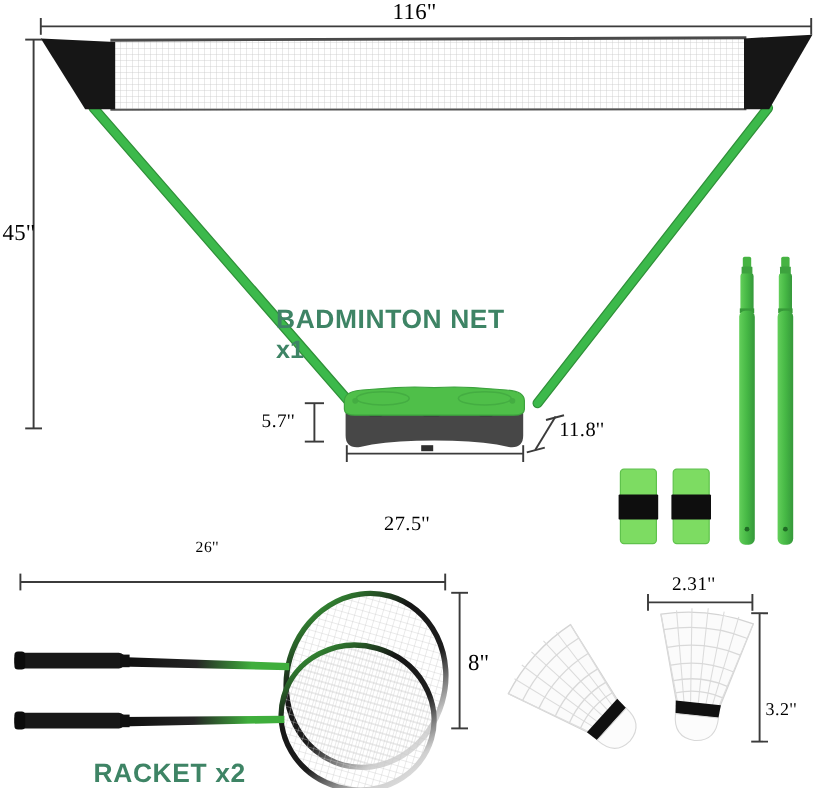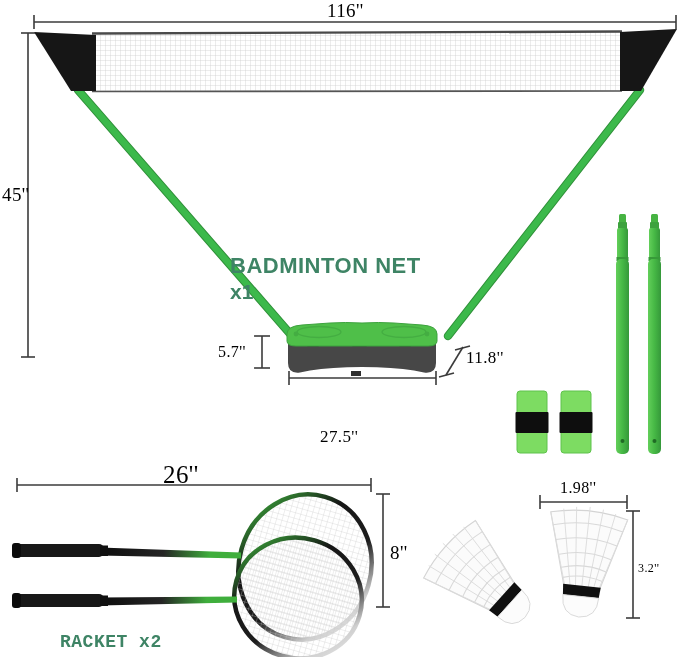--- a/index.html
+++ b/index.html
@@ -186,20 +186,20 @@
   <span class="dim" style="left:327px;top:1px;font-size:19px;">116''</span>
   <span class="dim" style="left:2px;top:185px;font-size:19px;">45''</span>
 
   <span class="title ctr" style="left:230px;top:254px;width:264px;font-size:22px;letter-spacing:.5px;">BADMINTON NET</span>
   <span class="title ctr" style="left:230px;top:280px;width:264px;font-size:21px;">x1</span>
 
   <span class="dim" style="left:218px;top:343px;width:40px;text-align:left;font-size:16px;">5.7''</span>
   <span class="dim ctr" style="left:320px;top:385px;width:85px;font-size:17px;margin-top:43px;">27.5''</span>
   <span class="dim" style="left:466px;top:349px;font-size:17px;text-align:right;">11.8''</span>
 
-  <span class="dim" style="left:163px;top:461px;font-size:25px;">26''</span>
+  <span class="dim" style="left:163px;top:449px;font-size:13px;">26''</span>
   <span class="dim" style="left:390px;top:543px;font-size:19px;">8''</span>
-  <span class="title" style="left:60px;top:633px;font-size:18px;letter-spacing:.5px;font-family:Liberation Mono, monospace;">RACKET x2</span>
-
-  <span class="dim" style="left:560px;top:479px;font-size:16px;">1.98''</span>
-  <span class="dim" style="left:638px;top:562px;font-size:12px;">3.2''</span>
+  <span class="title" style="left:78px;top:633px;font-size:22px;letter-spacing:.5px;">RACKET x2</span>
+
+  <span class="dim" style="left:560px;top:479px;font-size:16px;">2.31''</span>
+  <span class="dim" style="left:638px;top:584px;font-size:15px;">3.2''</span>
 
 </div>
 
 </body></html>

